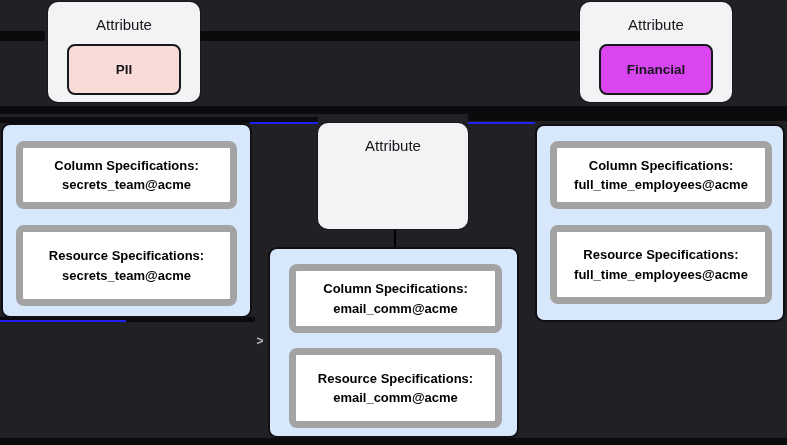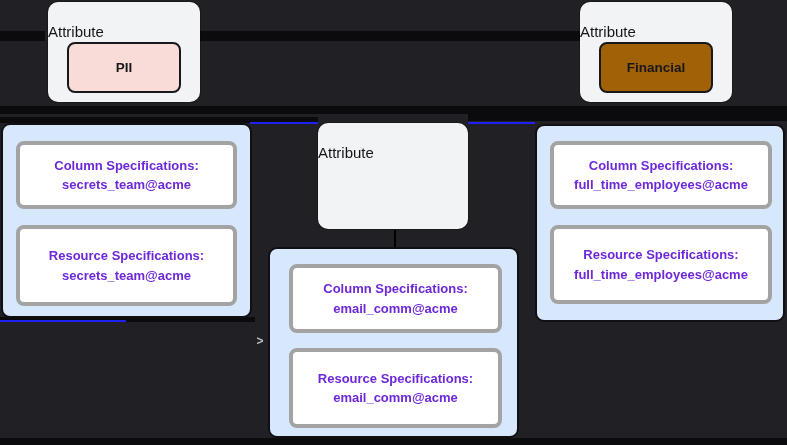--- a/index.html
+++ b/index.html
@@ -30,44 +30,44 @@
   }
   
   .attr-card{
     position:absolute;background:#f2f3f5;border-radius:10px;
     box-shadow:0 0 0 1px rgba(0,0,0,0.25);
   }
   .attr-pii      {left:48px; top:2px;  width:152px;height:100px;}
   .attr-financial{left:580px;top:2px;  width:152px;height:100px;}
   .attr-email    {left:318px;top:123px;width:150px;height:106px;}
   .attr-title{
-    padding-top:21px;text-align:left;font-size:15px;color:#161619;
+    padding-top:14px;text-align:center;font-size:15px;color:#161619;
   }
   .attr-inner{
-    margin:2px auto 0;width:calc(100% - 42px);height:47px;
+    margin:11px auto 0;width:calc(100% - 42px);height:47px;
     border:2px solid #17171c;border-radius:8px;
     display:flex;align-items:center;justify-content:center;
     font-size:13.5px;font-weight:700;
   }
   .fill-pii      {background:#f9dcd8;}
   .fill-email    {background:#fbe9ae;}
-  .fill-financial{background:#a16207;}
+  .fill-financial{background:#d946ef;}
   
   .spec-group{
     position:absolute;background:#d7e8fc;
     border:2px solid #101014;border-radius:9px;box-sizing:border-box;
   }
   .group-left  {left:1px;  top:123px;width:251px;height:195px;}
   .group-middle{left:268px;top:247px;width:251px;height:191px;}
   .group-right {left:535px;top:124px;width:250px;height:198px;}
   .spec-box{
     position:absolute;background:#ffffff;
-    border:4px solid #a3a3a3;border-radius:8px;box-sizing:border-box;
+    border:7px solid #a3a3a3;border-radius:8px;box-sizing:border-box;
     display:flex;flex-direction:column;align-items:center;justify-content:center;
-    text-align:center;font-size:13px;font-weight:700;line-height:1.5;color:#6d28d9;
+    text-align:center;font-size:13px;font-weight:700;line-height:1.5;color:#000000;
     padding:2px 4px;
   }
   .group-left   .box-column  {left:13px;top:16px;width:221px;height:68px;}
   .group-left   .box-resource{left:13px;top:100px;width:221px;height:81px;}
   .group-middle .box-column  {left:19px;top:15px;width:213px;height:69px;}
   .group-middle .box-resource{left:19px;top:99px; width:213px;height:80px;}
   .group-right  .box-column  {left:13px;top:15px;width:222px;height:68px;}
   .group-right  .box-resource{left:13px;top:99px; width:222px;height:79px;}
 </style>
 </head>

